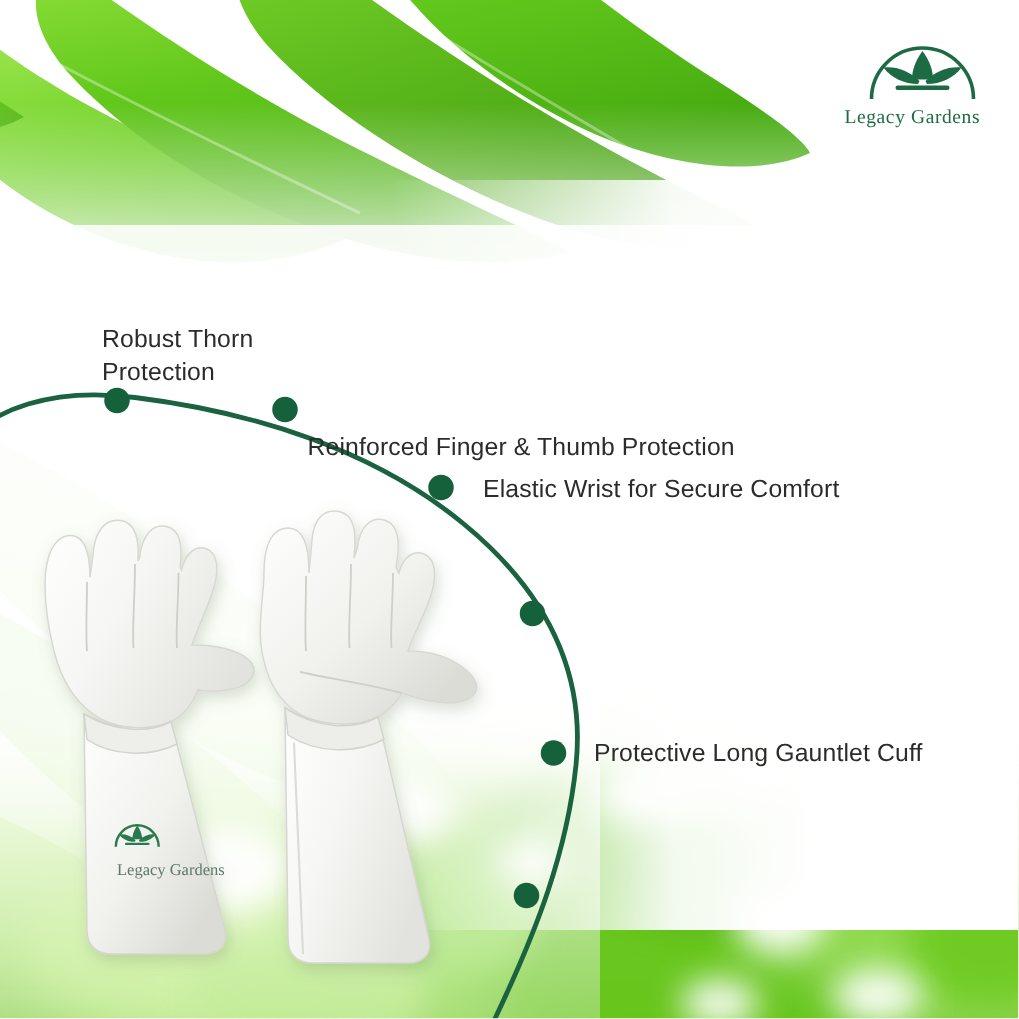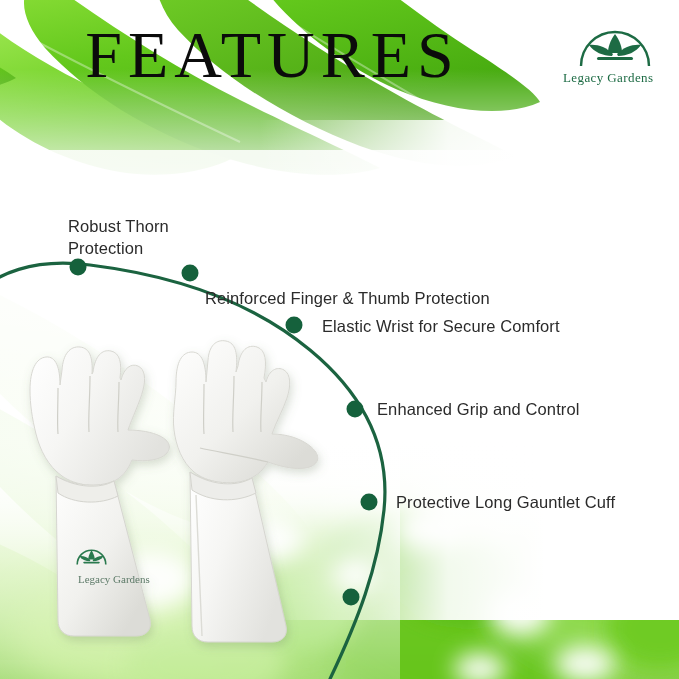--- a/index.html
+++ b/index.html
@@ -190,21 +190,20 @@
         <ellipse cx="585" cy="285" rx="30" ry="18"></ellipse>
       </g>
     </svg>
 
     <div class="fade-white-top"></div>
     <div class="fade-white-mid"></div>
     <div class="fade-white-right"></div>
     <div class="fade-white-bottomleft"></div>
   </div>
 
-  <div class="title">FEATURES</div>
 
   <div class="brand">
     <svg class="brand-mark" width="80" height="44" viewBox="0 0 80 44">
       <path d="M6,42 A34,34 0 0 1 74,42" fill="none" stroke="#1d6b44" stroke-width="2.4"></path>
       <path d="M40,10 C35,17 33,23 33,29 L47,29 C47,23 45,17 40,10 Z" fill="#1d6b44"></path>
       <path d="M38,30 C31,23 22,20 14,21 C19,28 28,32 37,32 Z" fill="#1d6b44"></path>
       <path d="M42,30 C49,23 58,20 66,21 C61,28 52,32 43,32 Z" fill="#1d6b44"></path>
       <rect x="22" y="33" width="36" height="3" rx="1.5" fill="#1d6b44"></rect>
     </svg>
     <span class="brand-name">Legacy Gardens</span>
@@ -296,16 +295,15 @@
       <circle cx="355" cy="409" r="8.5" fill="#15613c"></circle>
       <circle cx="369" cy="502" r="8.5" fill="#15613c"></circle>
       <circle cx="351" cy="597" r="8.5" fill="#15613c"></circle>
     </g>
   </svg>
 
   <div class="feature-label" style="left:68px;  top:216px;">Robust Thorn
 Protection</div>
   <div class="feature-label" style="left:205px; top:240px;margin-top:48px;">Reinforced Finger &amp; Thumb Protection</div>
   <div class="feature-label" style="left:322px; top:316px;">Elastic Wrist for Secure Comfort</div>
-  <div class="feature-label" style="left:377px; top:399px;">Enhanced Grip and Control</div>
   <div class="feature-label" style="left:396px; top:492px;">Protective Long Gauntlet Cuff</div>
 
 </div>
 
 </body></html>

